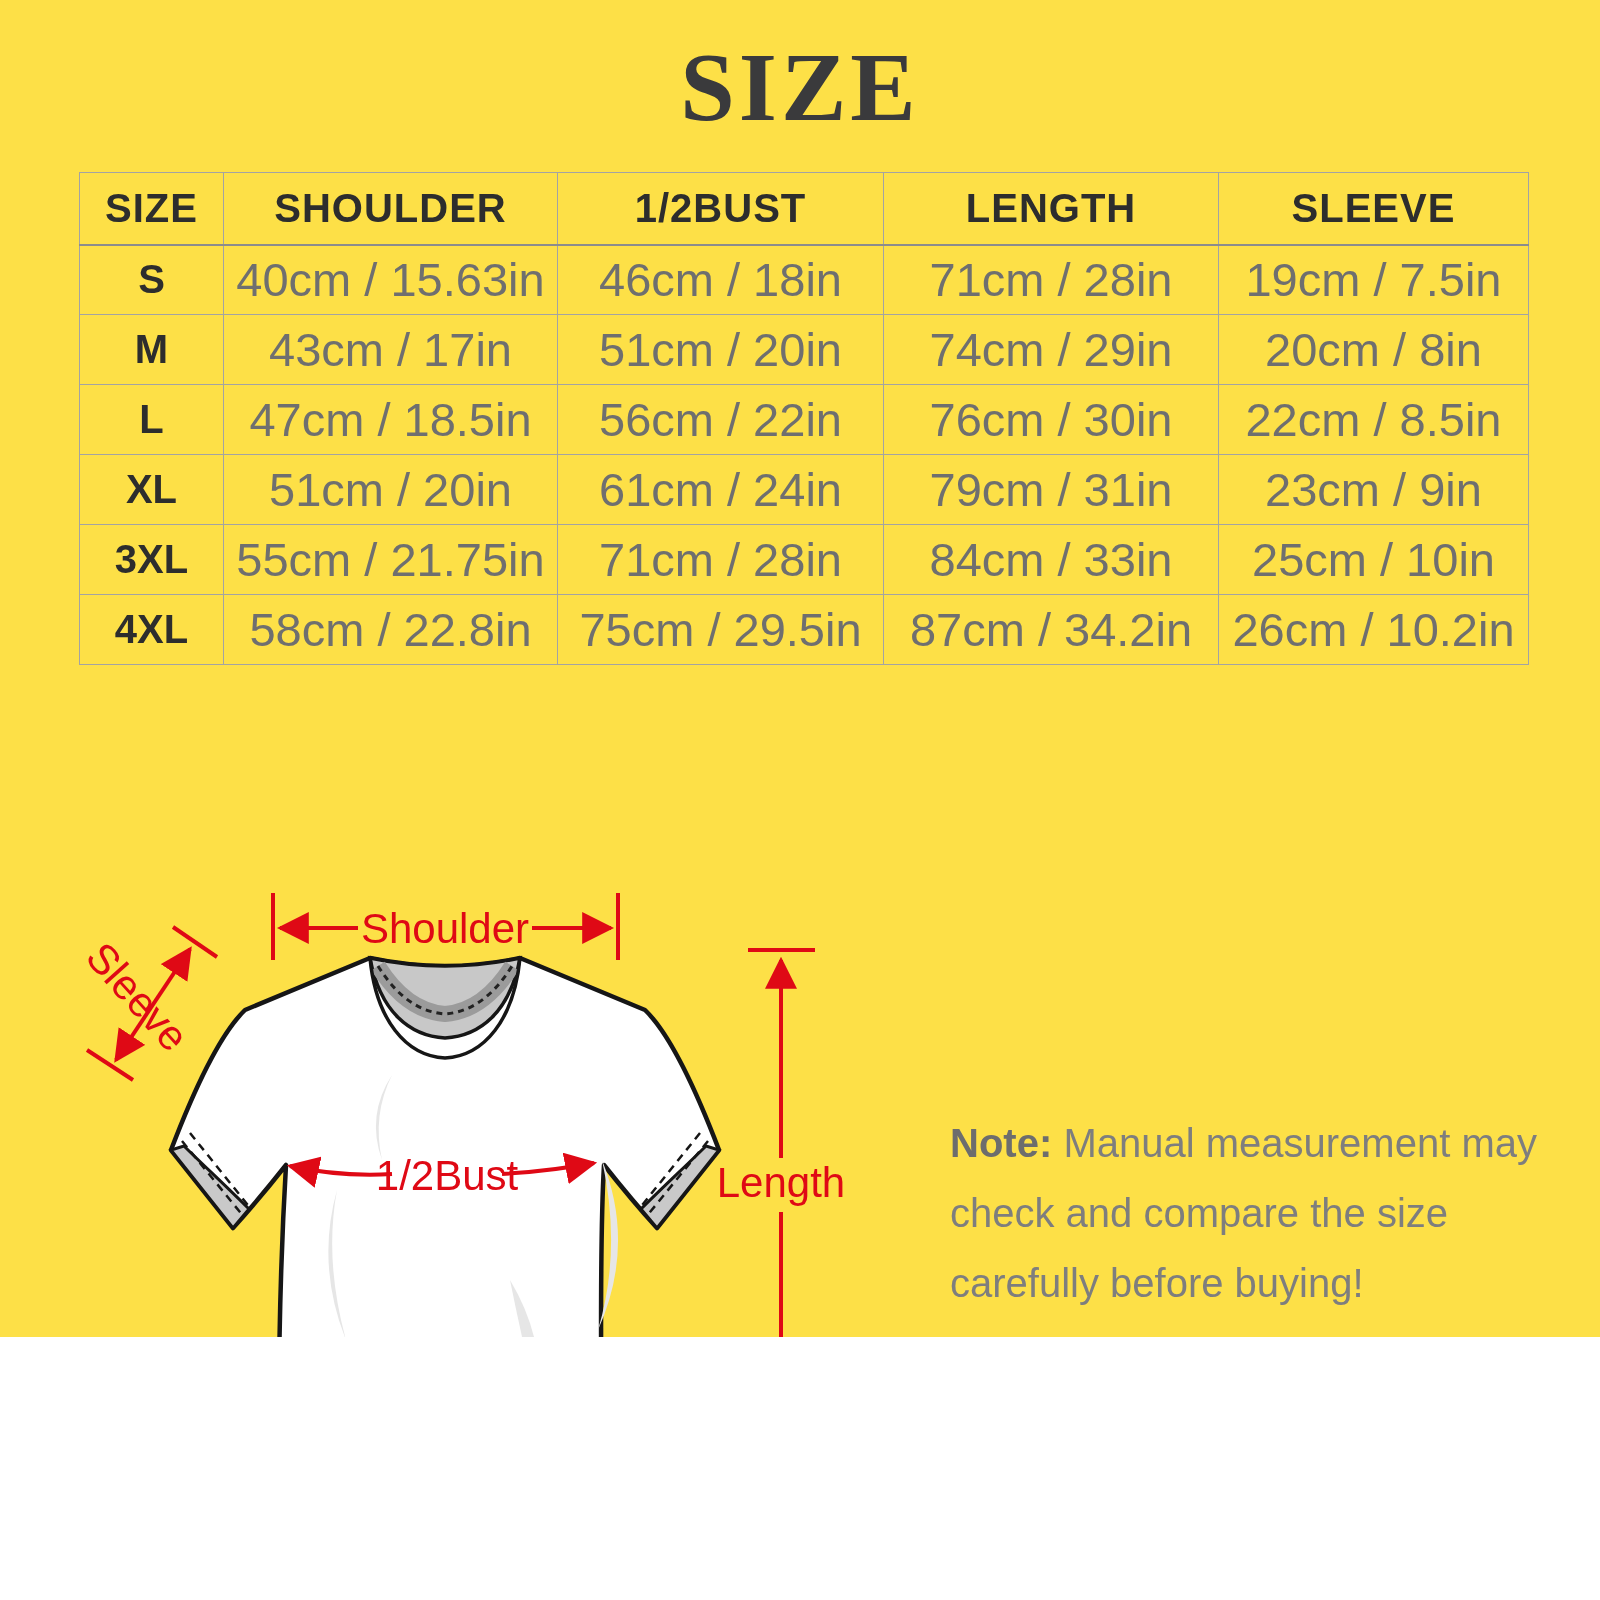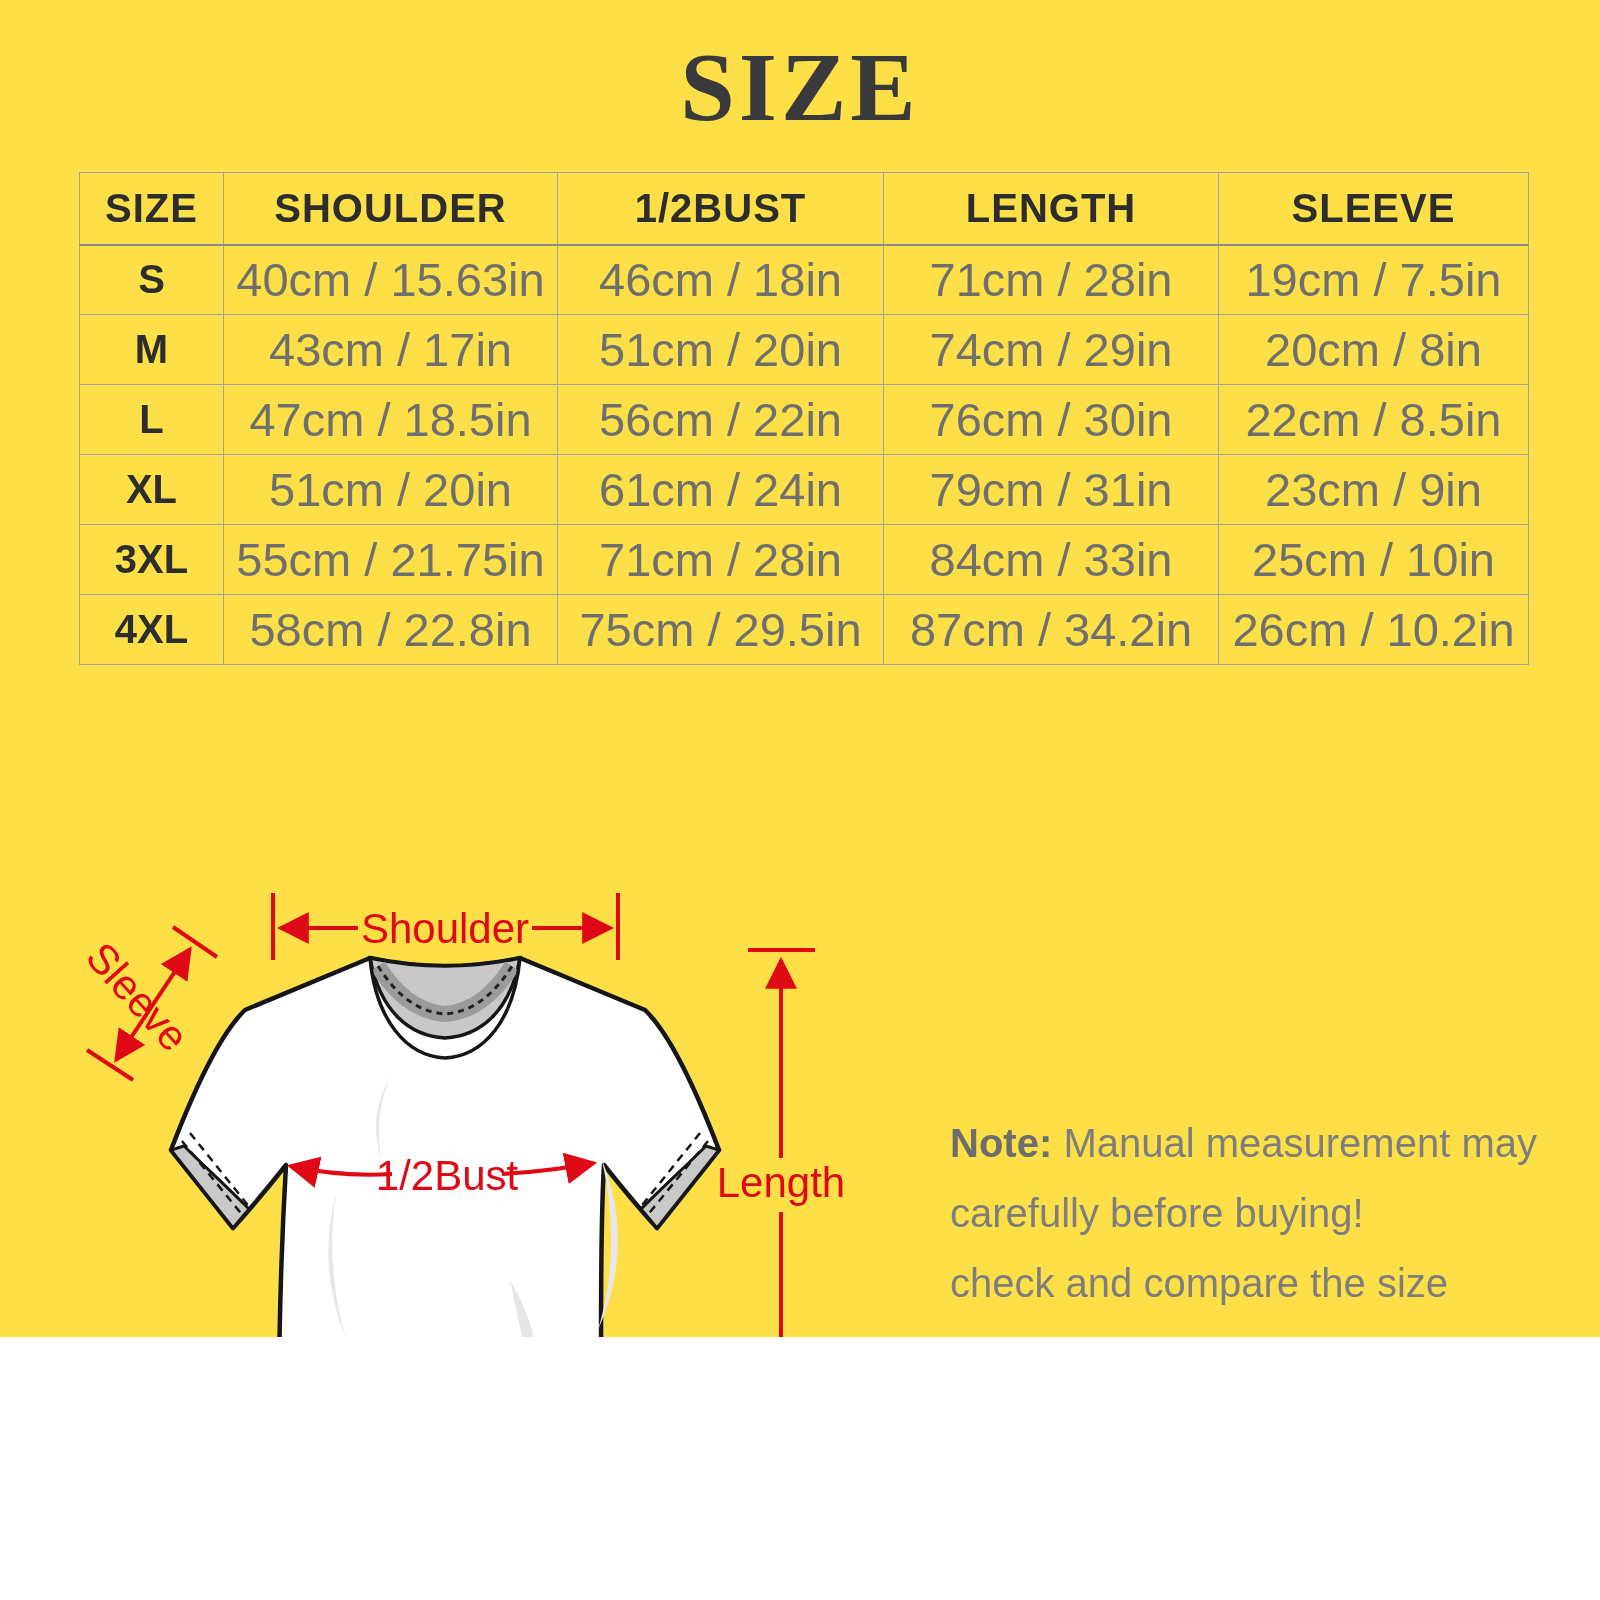--- a/index.html
+++ b/index.html
@@ -180,17 +180,17 @@
       <line class="red-stroke" x1="708" y1="90" x2="775" y2="90"></line>
       <line class="red-stroke" x1="708" y1="652" x2="775" y2="652"></line>
       <path class="red-stroke" d="M741,298 L741,100" marker-end="url(#arr)"></path>
       <path class="red-stroke" d="M741,352 L741,642" marker-end="url(#arr)"></path>
       <text class="red-label" x="741" y="337" stroke="none">Length</text>
     </g>
   </svg>
 
   <div class="note-block">
     <span class="note-line"><span class="note-label">Note:</span><span>Manual measurement may</span></span>
+    <span class="note-line">check and compare the size</span>
     <span class="note-line">carefully before buying!</span>
-    <span class="note-line">check and compare the size</span>
   </div>
 
 </div>
 
 </body></html>

